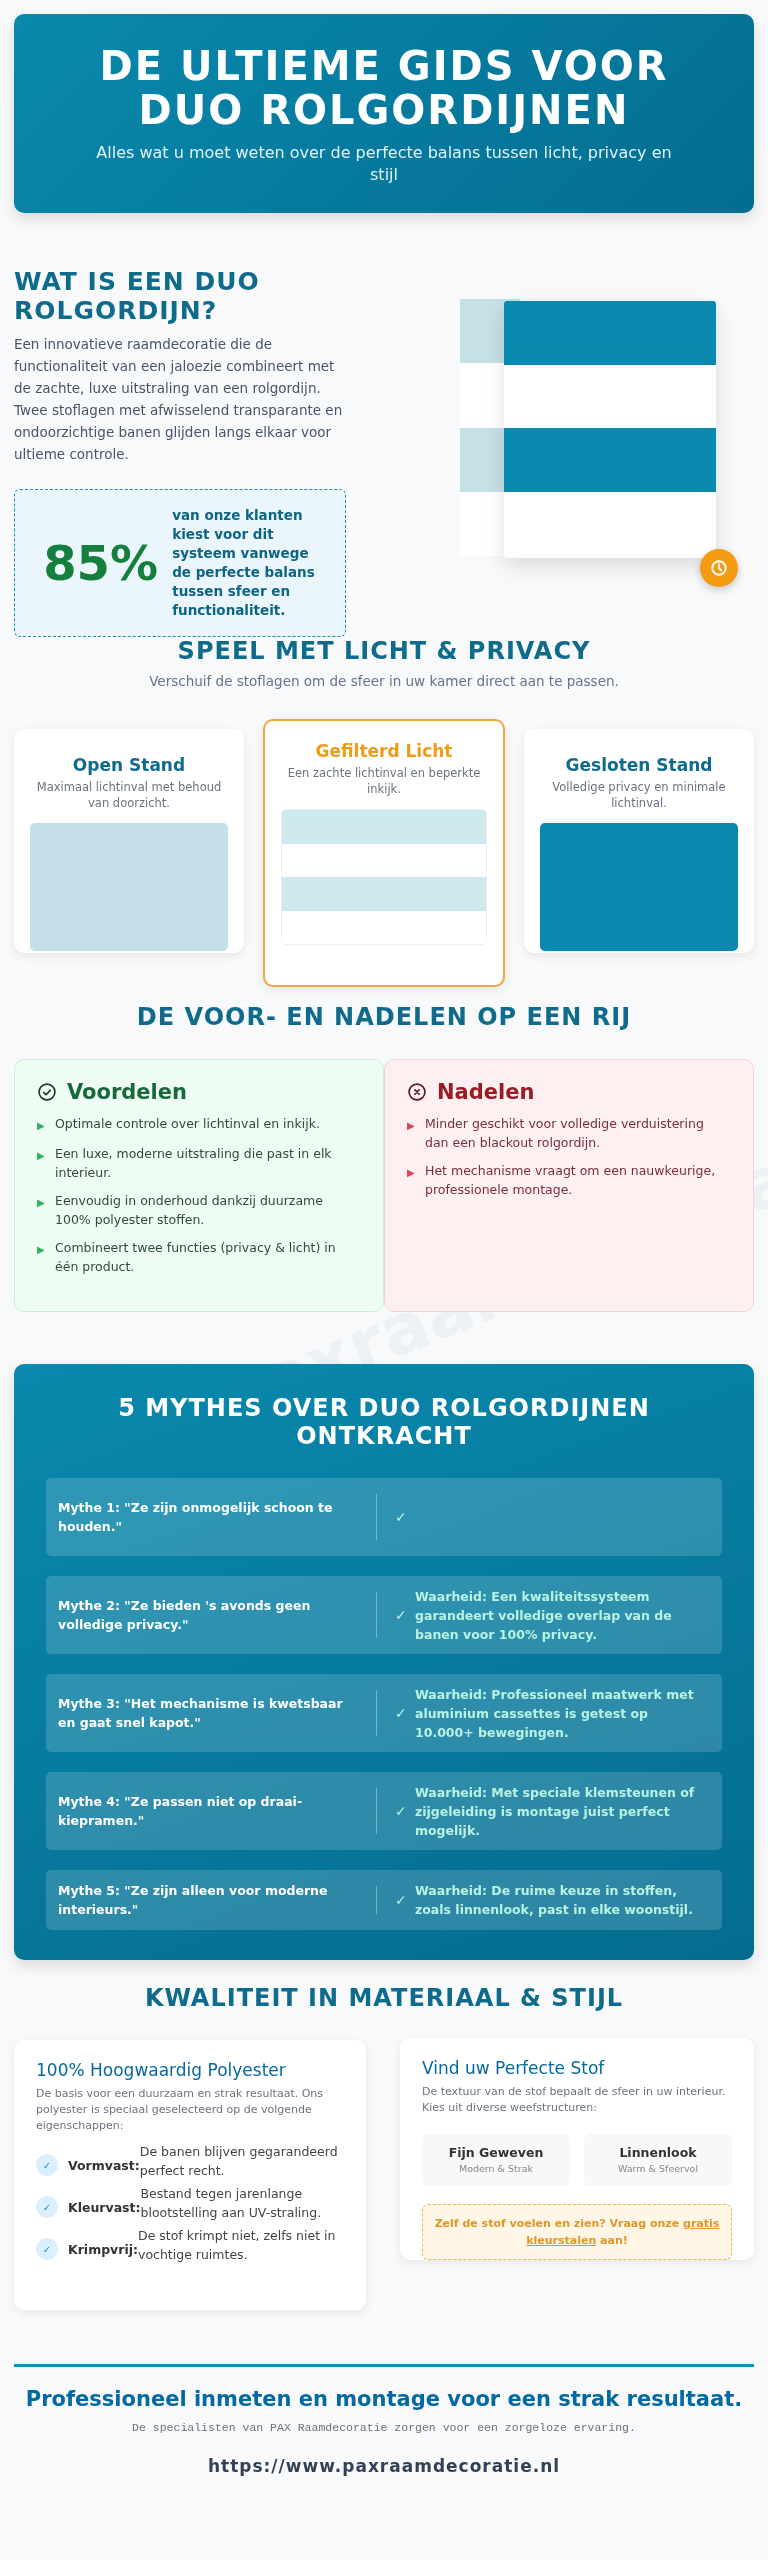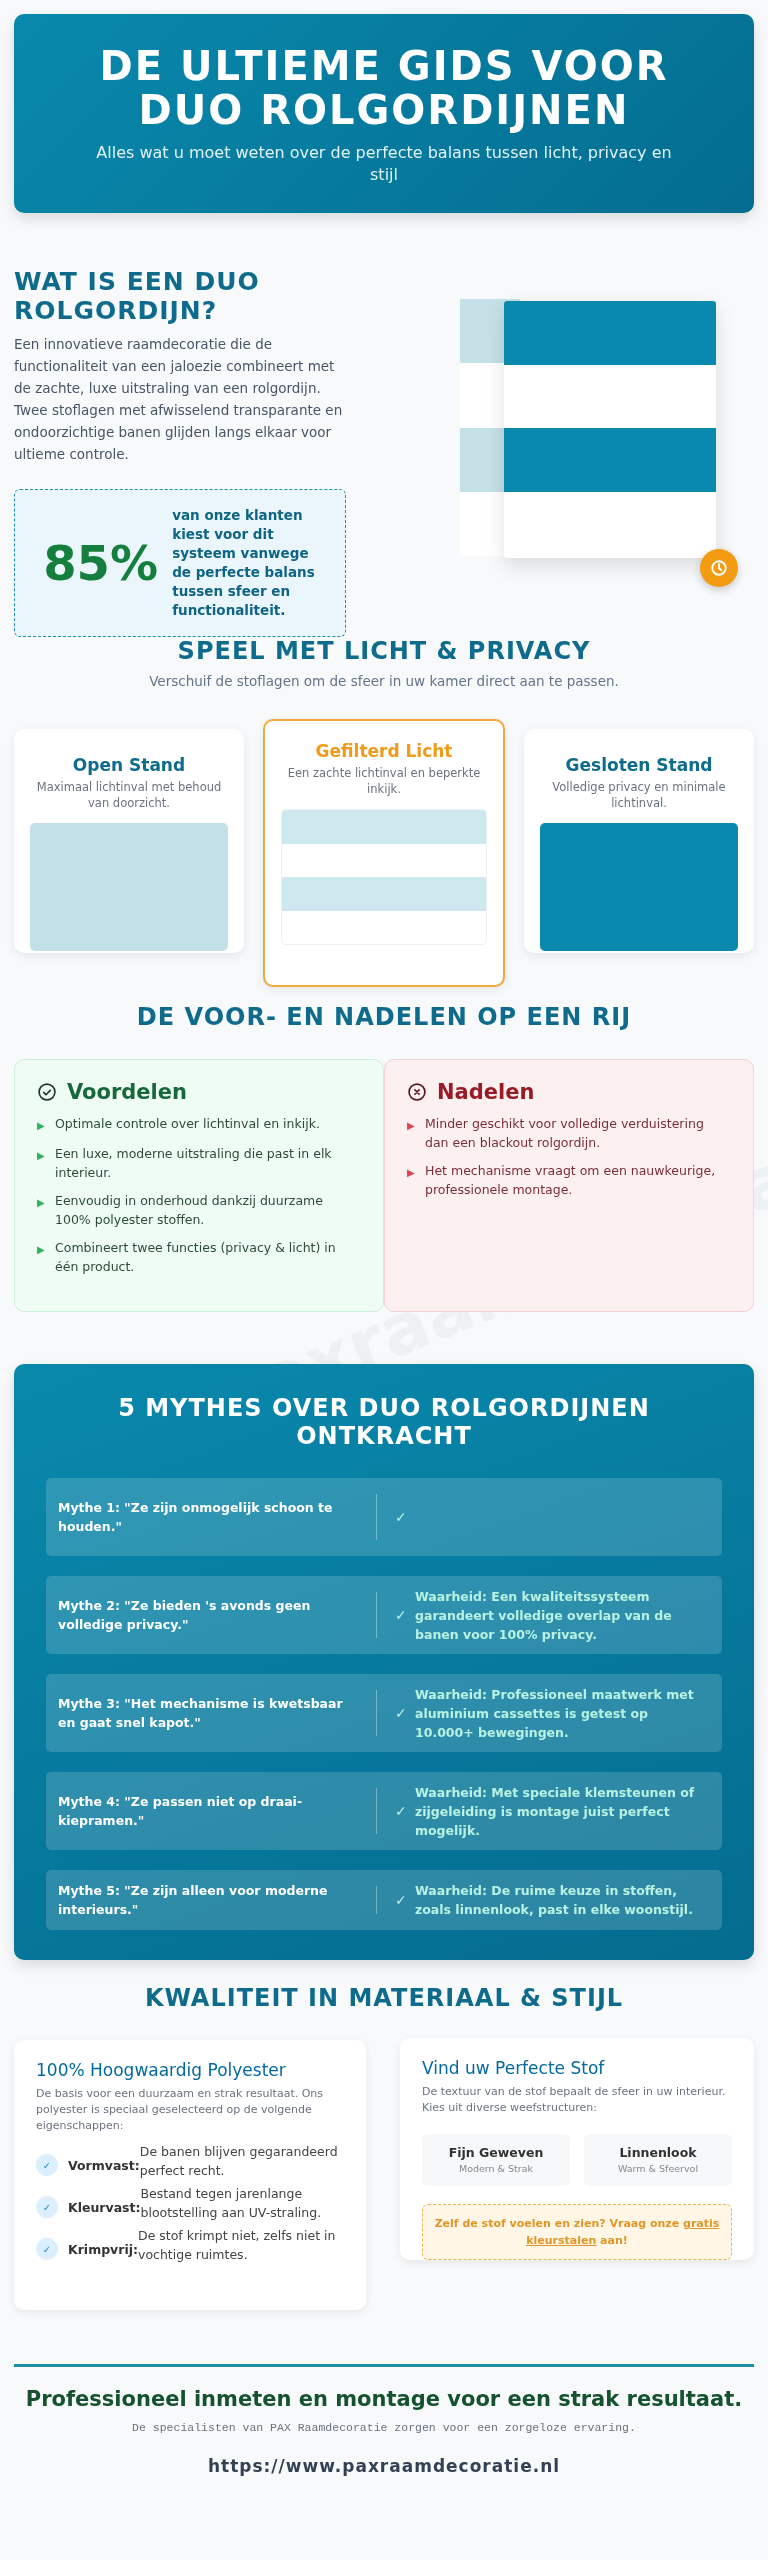--- a/index.html
+++ b/index.html
@@ -148,21 +148,21 @@
   .feat-v { color: #444; font-size: 12.5px; line-height: 19px; width: 200px; margin-top: -8px; }
   .fabrics { display: flex; justify-content: space-between; margin-top: 18px; }
   .fabric { width: 148px; height: 52px; background: #f6f8fa; border-radius: 6px; text-align: center; padding-top: 11px; }
   .fabric b { display: block; font-size: 12.5px; color: #333; }
   .fabric span { display: block; font-size: 9.5px; color: #888; margin-top: 3px; }
   .cta-box { margin-top: 18px; border: 1.5px dashed #e8b54a; background: #fff6e6; border-radius: 6px; height: 56px; text-align: center; color: #df9626; font-weight: bold; font-size: 11px; line-height: 17px; padding-top: 10px; }
   .cta-box a { color: #df9626; text-decoration: underline; }
 
   
   .footer { margin-top: 54px; border-top: 3px solid #1d8fae; text-align: center; padding-top: 20px; }
-  .footer h2 { color: #14532d; font-size: 21px; font-weight: bold; }
+  .footer h2 { color: #0369a1; font-size: 21px; font-weight: bold; }
   .footer p { color: #6b7280; font-size: 11.5px; margin-top: 10px; font-family: Liberation Mono, monospace; }
   .footer .url { color: #334155; font-weight: bold; font-size: 17px; margin-top: 22px; letter-spacing: 1px; display: block; text-decoration: none; }
 </style>
 </head>
 <body>
 
 <div class="watermark">www.paxraamdecoratie.nl</div>
 
 <div class="wrap">
 

